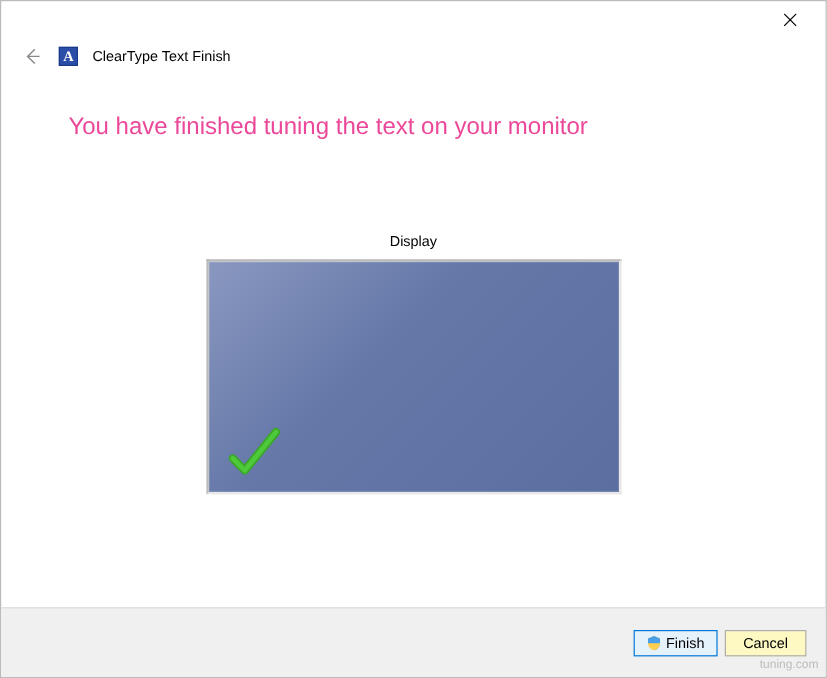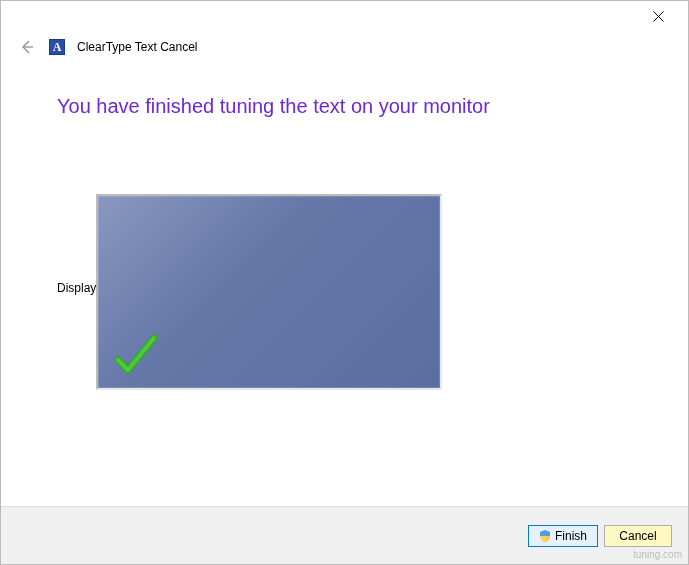--- a/index.html
+++ b/index.html
@@ -58,27 +58,28 @@
       border: 1px solid #1a3a88;
     }
     .app-title {
       font-size: 12px;
       color: #000;
     }
     .content {
       padding: 32px 56px 0 56px;
     }
     .heading {
-      color: #6d28d9;
+      color: #ec4899;
       font-size: 20px;
       font-weight: 400;
     }
     .display-area {
       margin-top: 76px;
       display: flex;
+      flex-direction: column;
       align-items: center;
       text-align: center;
     }
     .display-label {
       font-size: 12px;
       margin-bottom: 8px;
       color: #000;
     }
     .monitor {
       width: 346px;
@@ -155,21 +156,21 @@
 </div>
 
 <div class="header">
   <div class="back-arrow">
     <svg width="16" height="16" viewBox="0 0 16 16">
       <path d="M10 2 L4 8 L10 14" fill="none" stroke="#888" stroke-width="1.2"></path>
       <line x1="4" y1="8" x2="14" y2="8" stroke="#888" stroke-width="1.2"></line>
     </svg>
   </div>
   <div class="app-icon">A</div>
-  <div class="app-title">ClearType Text Cancel</div>
+  <div class="app-title">ClearType Text Finish</div>
 </div>
 
 <div class="content">
   <div class="heading">You have finished tuning the text on your monitor</div>
 
   <div class="display-area">
     <div class="display-label">Display</div>
     <div class="monitor">
       <svg class="checkmark" width="48" height="48" viewBox="0 0 48 48">
         <path d="M6 28 L16 38 L42 6" fill="none" stroke="#3aa62a" stroke-width="7" stroke-linecap="round" stroke-linejoin="round"></path>

